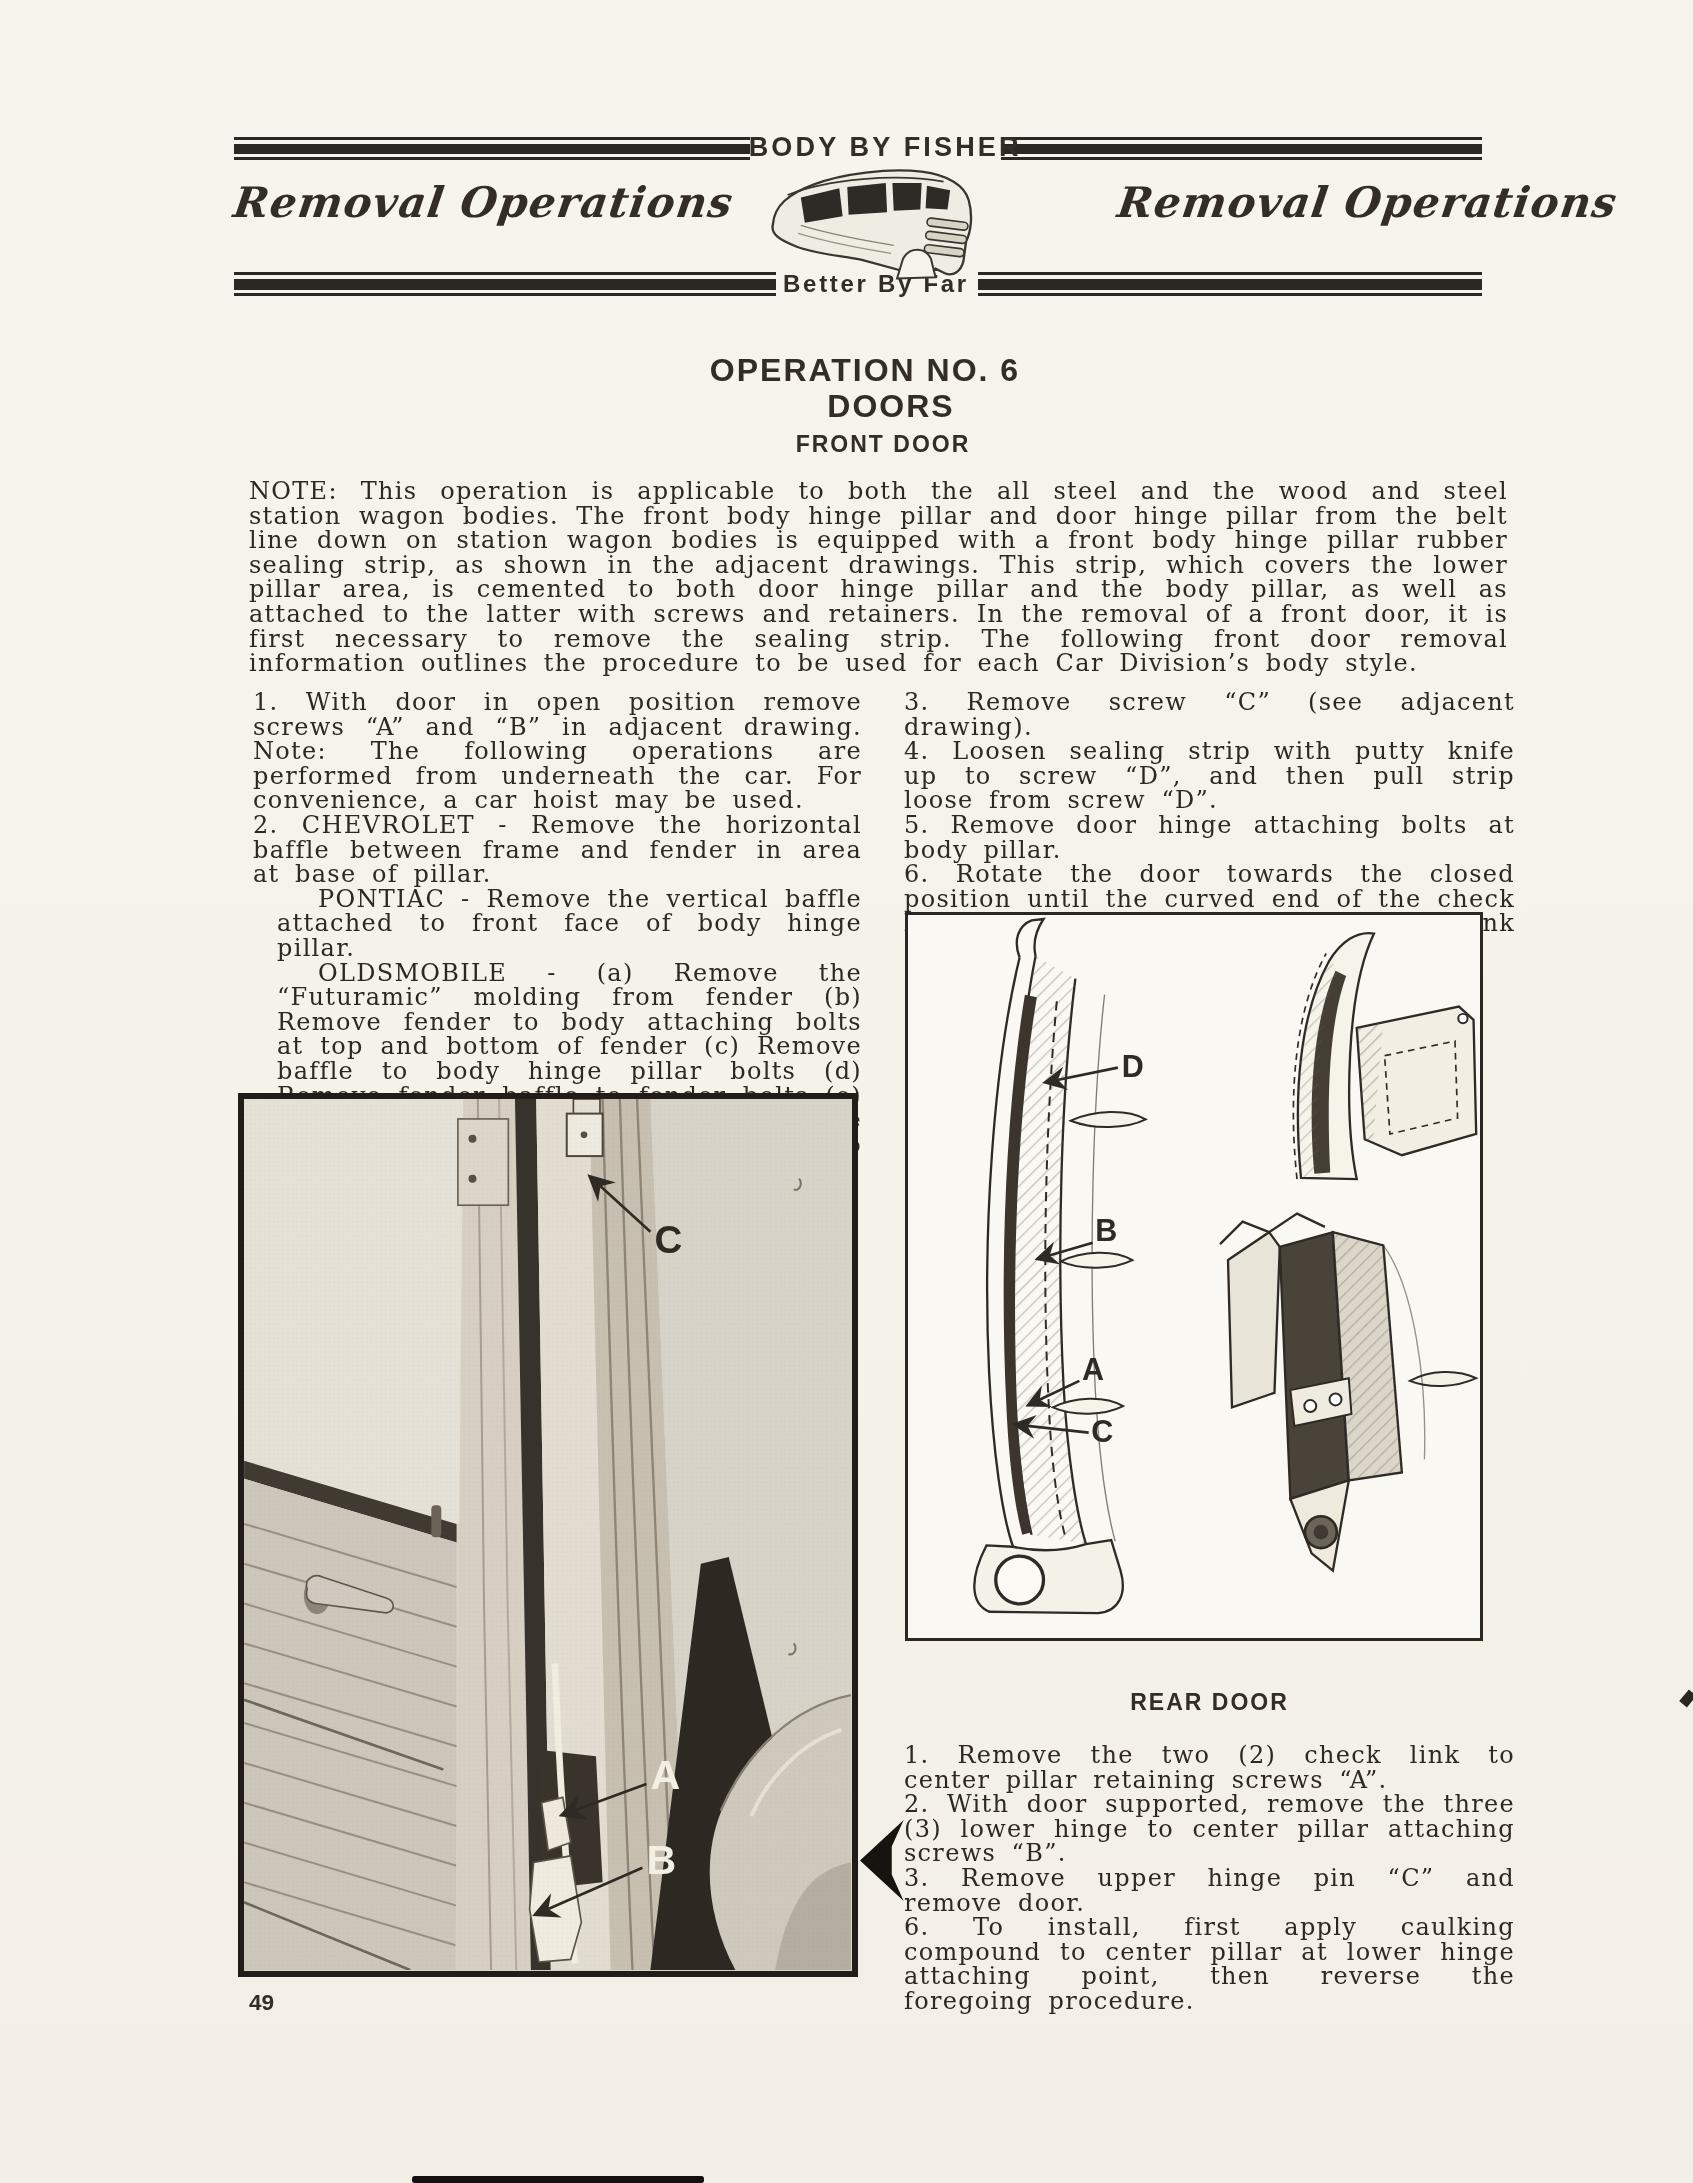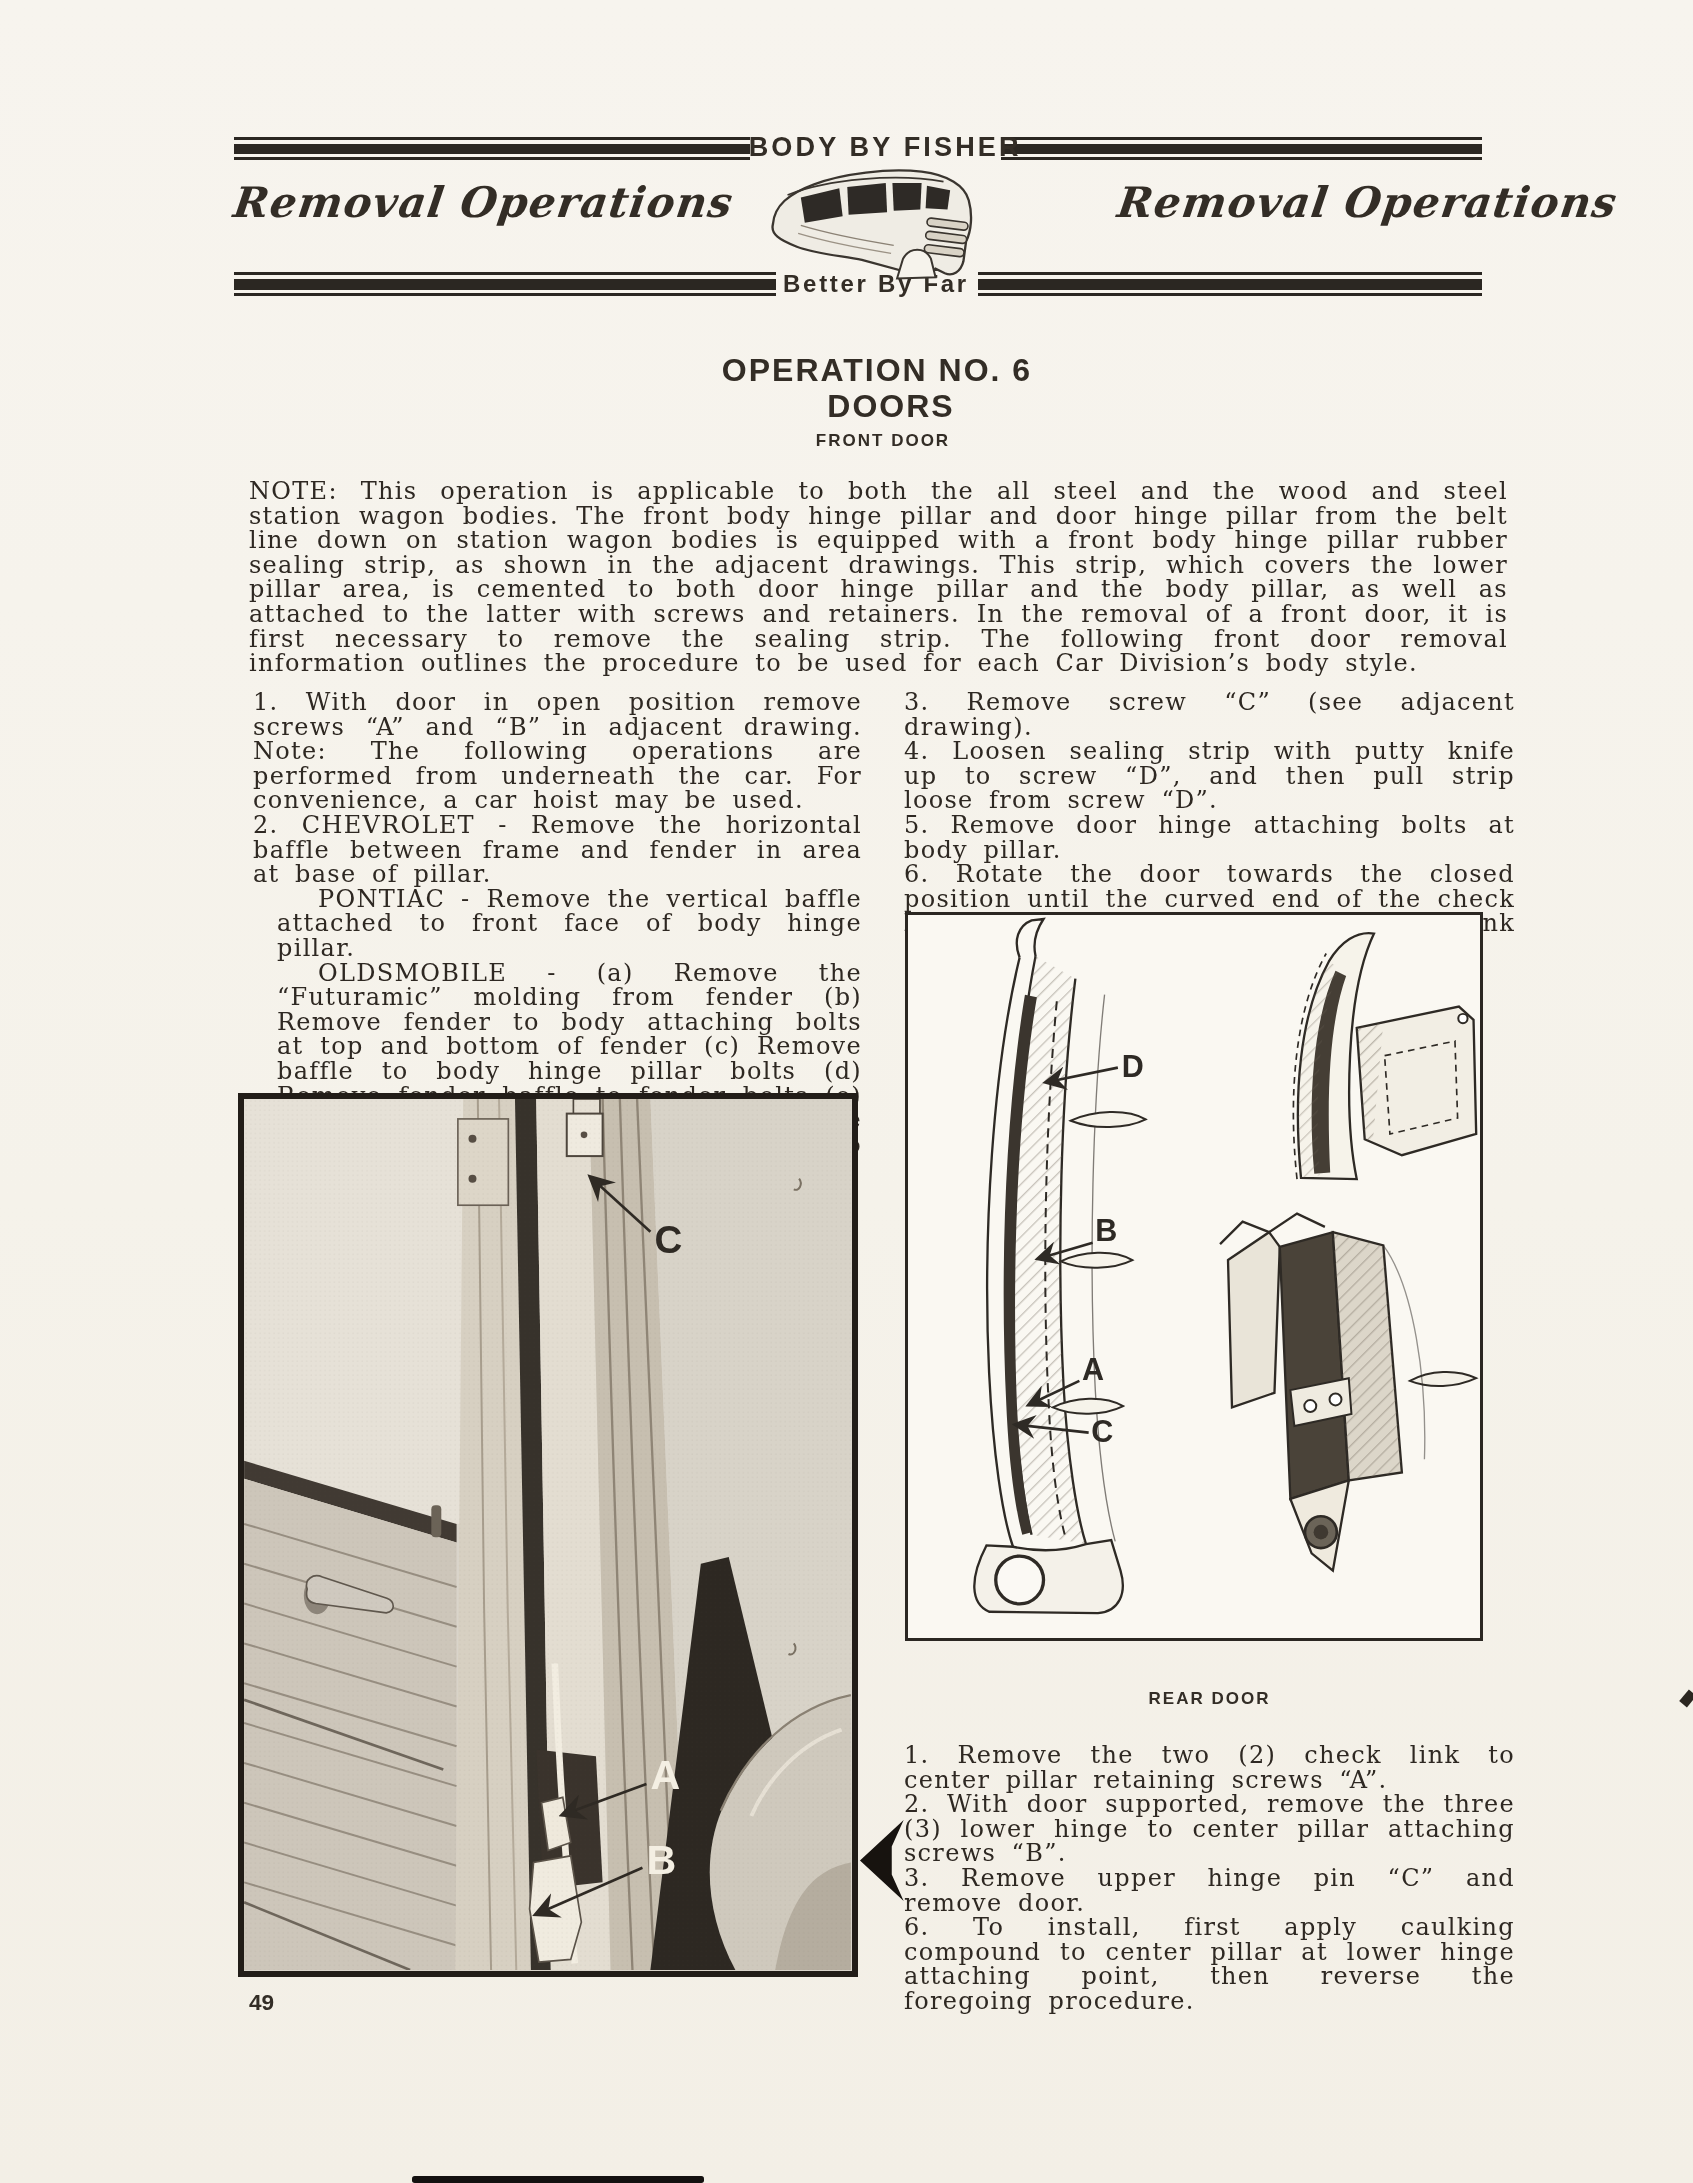--- a/index.html
+++ b/index.html
@@ -7,21 +7,21 @@
     linear-gradient(180deg,#f7f4ee 0%,#f5f2ea 55%,#f3efe6 100%);
     font-family:"DejaVu Serif", serif;color:#312b24;overflow:hidden;}
   .abs{position:absolute;}
   .rule{background:#2b2722;}
   .brand{font-family:"Liberation Sans", sans-serif;font-weight:700;color:#332d26;
     white-space:nowrap;text-align:center;}
   .script{font-family:"DejaVu Serif", serif;font-style:italic;font-weight:700;
     color:#332d26;transform:skewX(-8deg);white-space:nowrap;letter-spacing:1.3px;}
   .h-main{font-family:"Liberation Sans", sans-serif;font-weight:700;font-size:32px;
     letter-spacing:2px;color:#332d26;text-align:center;white-space:nowrap;}
-  .h-sub{font-family:"Liberation Sans", sans-serif;font-weight:700;font-size:17px;
+  .h-sub{font-family:"Liberation Sans", sans-serif;font-weight:700;font-size:23px;
     letter-spacing:2px;color:#332d26;text-align:center;white-space:nowrap;}
   .body-text{font-size:24px;line-height:24.6px;letter-spacing:1.3px;word-spacing:6.6px;
     text-align:justify;color:#2e2822;}
   .body-text p{margin:0;}
   .body-text p.indent{text-indent:41px;margin-left:24px;}
   .photo-frame{border:6.6px solid #221d18;box-sizing:border-box;background:#d9d4ca;}
   .draw-frame{border:3.3px solid #2b2722;box-sizing:border-box;background:#faf8f2;}
   svg{display:block;}
   .pagenum{font-family:"Liberation Sans", sans-serif;font-weight:700;font-size:22.6px;
     color:#332d26;text-align:left;}
@@ -65,21 +65,21 @@
         <rect x="250" y="92" width="62" height="12" rx="6" transform="rotate(7 281 98)"></rect>
         <rect x="248" y="112" width="62" height="12" rx="6" transform="rotate(7 279 118)"></rect>
         <rect x="246" y="132" width="60" height="12" rx="6" transform="rotate(7 276 138)"></rect>
       </g>
       <path d="M205,180 L214,150 C224,132 247,132 256,150 L263,178 Z" fill="#f6f3ec" stroke="#3a352f" stroke-width="3"></path>
       <path d="M60,100 C100,112 150,122 200,130" fill="none" stroke="#8b8275" stroke-width="2"></path>
       <path d="M56,112 C96,124 146,134 196,142" fill="none" stroke="#9b9285" stroke-width="2"></path>
     </svg>
   </div>
 
-  <div class="abs h-main" style="left:243px;top:352px;width:1268px;">OPERATION NO. 6</div>
+  <div class="abs h-main" style="left:231px;top:352px;width:1268px;">OPERATION NO. 6</div>
   <div class="abs h-main" style="left:257px;top:388px;width:1268px;">DOORS</div>
   <div class="abs h-sub" style="left:249px;top:431px;width:1268px;">FRONT DOOR</div>
 
   <div class="abs body-text" style="left:249px;top:479px;width:1259px;">NOTE: This operation is applicable to both the all steel and the wood and steel station wagon bodies. The front body hinge pillar and door hinge pillar from the belt line down on station wagon bodies is equipped with a front body hinge pillar rubber sealing strip, as shown in the adjacent drawings. This strip, which covers the lower pillar area, is cemented to both door hinge pillar and the body pillar, as well as attached to the latter with screws and retainers. In the removal of a front door, it is first necessary to remove the sealing strip. The following front door removal information outlines the procedure to be used for each Car Division’s body style.</div>
 
   <div class="abs body-text" style="left:253px;top:690px;width:609px;">
     <p>1.  With door in open position remove screws “A” and “B” in adjacent drawing.  Note:  The following operations are performed from underneath the car. For convenience, a car hoist may be used.</p>
     <p>2.  CHEVROLET - Remove the horizontal baffle between frame and fender in area at base of pillar.</p>
     <p class="indent">PONTIAC - Remove the vertical baffle attached to front face of body hinge pillar.</p>
     <p class="indent">OLDSMOBILE - (a) Remove the “Futuramic” molding from fender (b) Remove fender to body attaching bolts at top and bottom of fender (c) Remove baffle to body hinge pillar bolts (d) Remove fender baffle to fender bolts (e) Loosen one end of the heater air intake tube (f) Pull rear of fender out to expose the sealing strip.</p>

